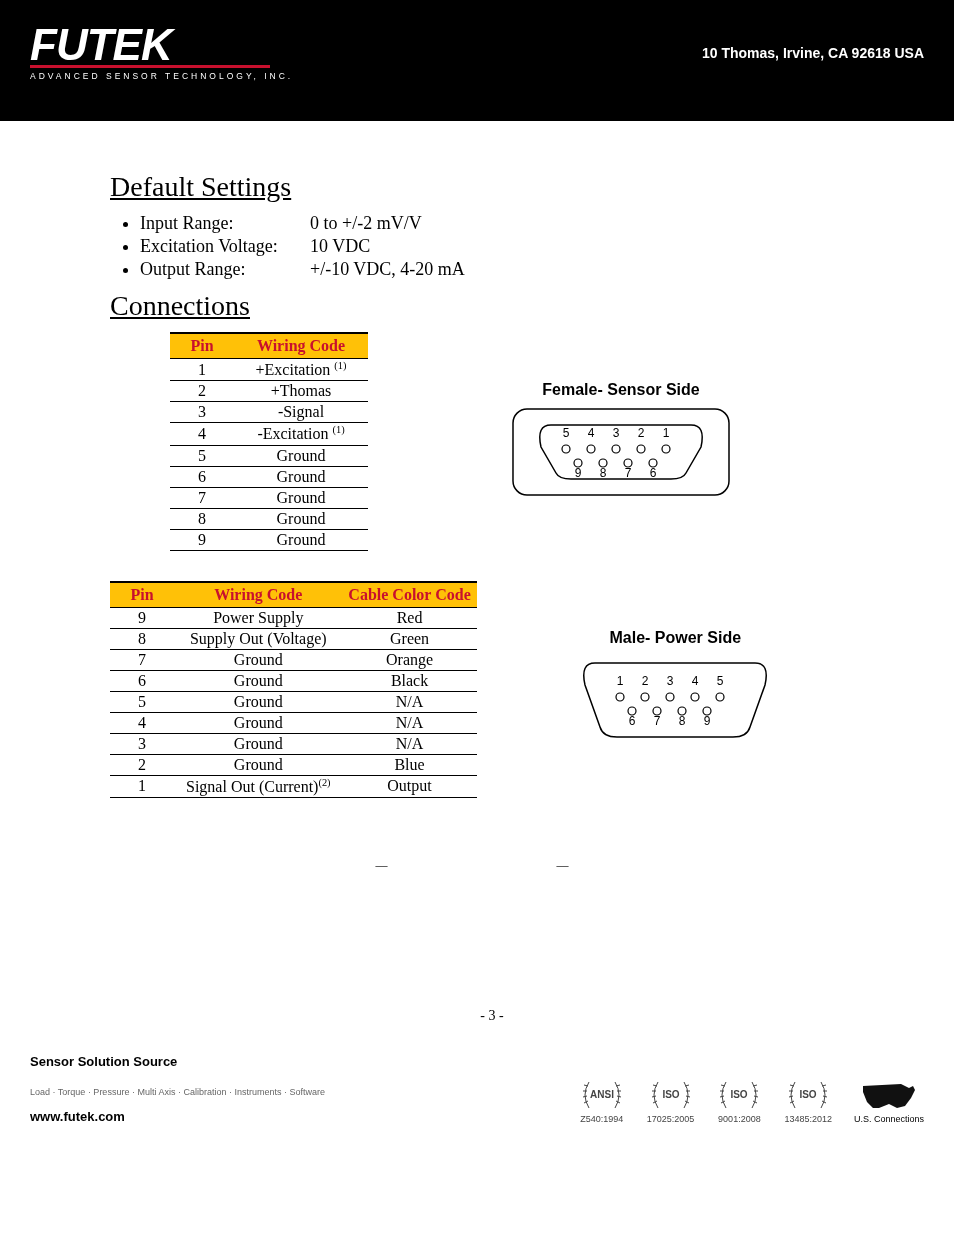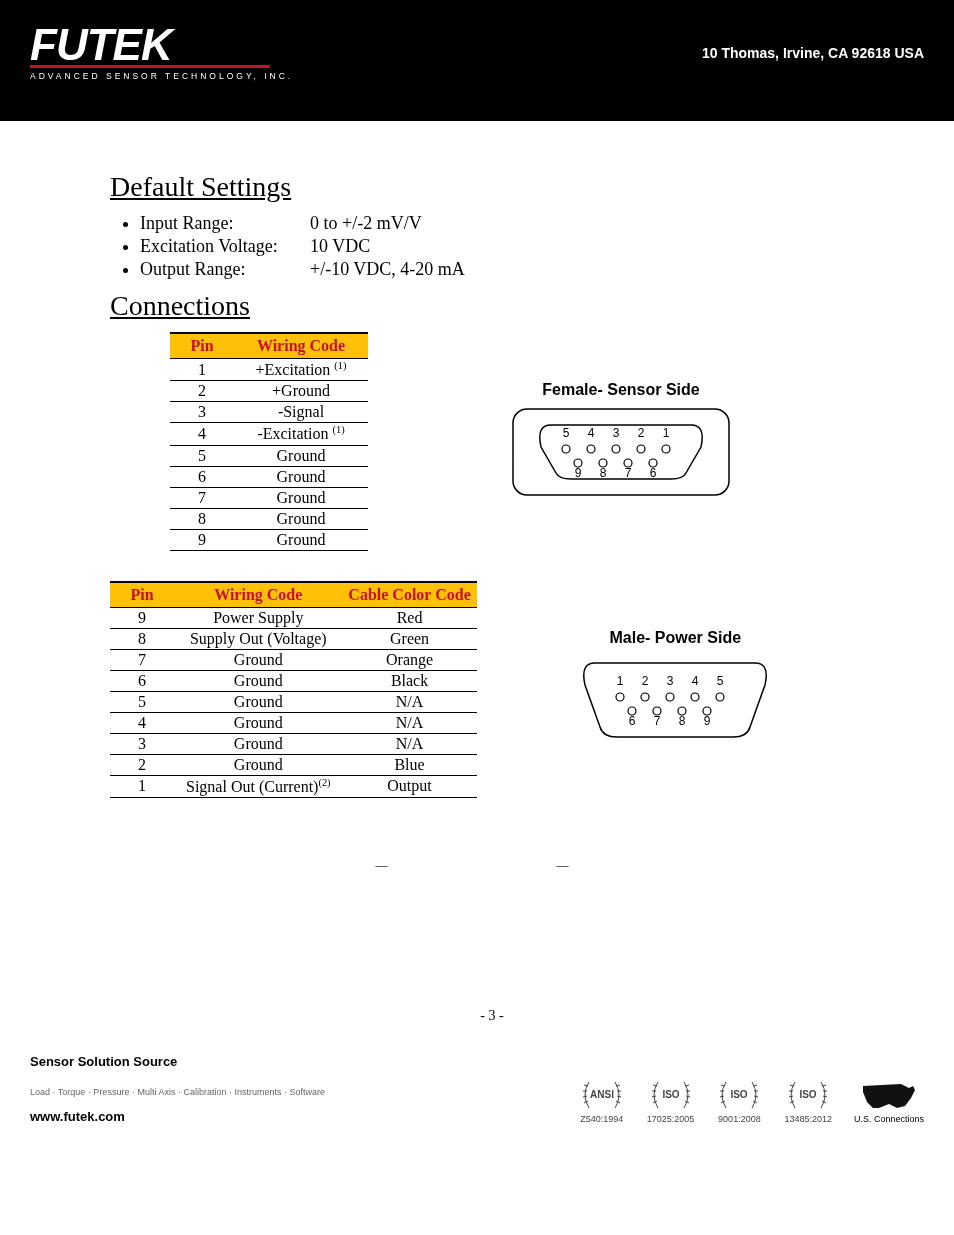--- a/index.html
+++ b/index.html
@@ -185,21 +185,21 @@
           <th>Wiring Code</th>
         </tr>
           </thead>
         <tbody>
             <tr>
               <td class="pin">1</td>
               <td class="wc">+Excitation <sup>(1)</sup></td>
             </tr>
             <tr>
               <td class="pin">2</td>
-              <td class="wc">+Ground</td>
+              <td class="wc">+Thomas</td>
             </tr>
             <tr>
               <td class="pin">3</td>
               <td class="wc">-Signal</td>
             </tr>
             <tr>
               <td class="pin">4</td>
               <td class="wc">-Excitation <sup>(1)</sup></td>
             </tr>
             <tr>

